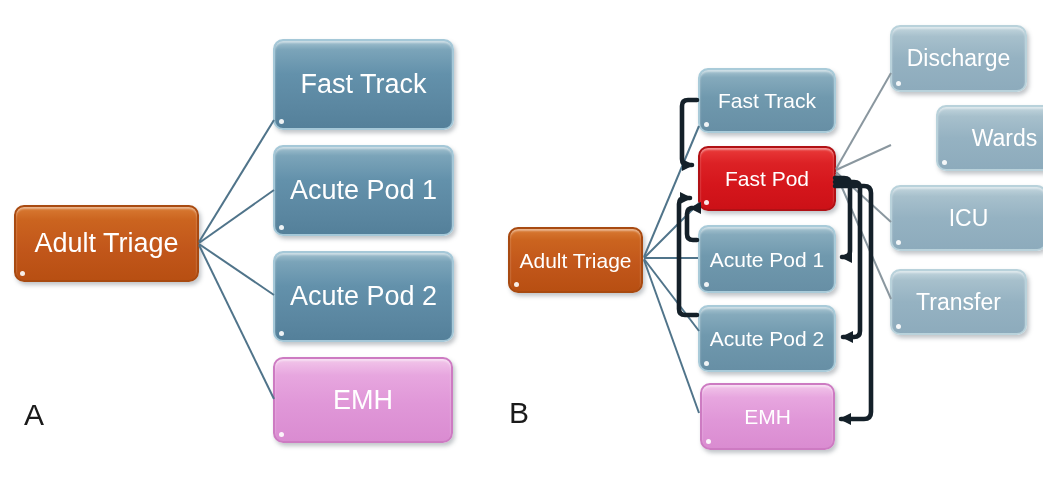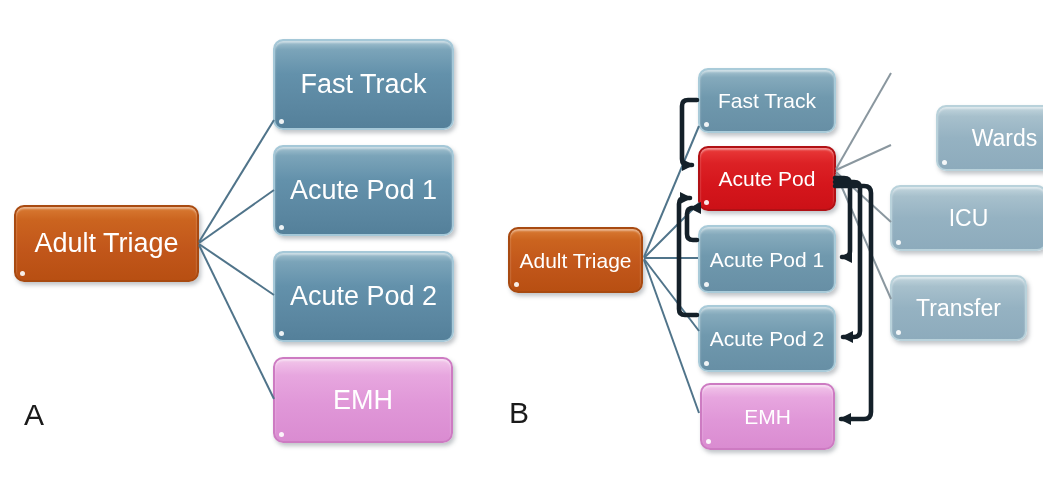--- a/index.html
+++ b/index.html
@@ -57,38 +57,41 @@
   </div>
   <div class="panel-letter" style="left:24px;top:398px">A</div>
 
   <div class="node orange t-b" style="left:508px;top:227px;width:135px;height:66px">
     <span class="node-label">Adult Triage</span>
   </div>
   <div class="node blue-b t-b" style="left:698px;top:68px;width:138px;height:65px">
     <span class="node-label">Fast Track</span>
   </div>
   <div class="node red t-b" style="left:698px;top:146px;width:138px;height:65px">
-    <span class="node-label">Acute Pod</span>
+    <span class="node-label">Fast Pod</span>
   </div>
   <div class="node blue-b t-b" style="left:698px;top:225px;width:138px;height:68px">
     <span class="node-label">Acute Pod 1</span>
   </div>
   <div class="node blue-b t-b" style="left:698px;top:305px;width:138px;height:67px">
     <span class="node-label">Acute Pod 2</span>
   </div>
   <div class="node pink t-b" style="left:700px;top:383px;width:135px;height:67px">
     <span class="node-label">EMH</span>
   </div>
+  <div class="node gray-blue t-o" style="left:890px;top:25px;width:137px;height:67px">
+    <span class="node-label">Discharge</span>
+  </div>
   <div class="node gray-blue t-o" style="left:936px;top:105px;width:137px;height:66px">
     <span class="node-label">Wards</span>
   </div>
   <div class="node gray-blue t-o" style="left:890px;top:185px;width:157px;height:66px">
     <span class="node-label">ICU</span>
   </div>
-  <div class="node gray-blue t-o" style="left:890px;top:275px;width:137px;height:66px">
+  <div class="node gray-blue t-o" style="left:890px;top:269px;width:137px;height:66px">
     <span class="node-label">Transfer</span>
   </div>
   <div class="panel-letter" style="left:509px;top:396px">B</div>
 
   <svg class="wires" width="1043" height="477" viewBox="0 0 1043 477">
     <defs>
       <marker id="ah" markerUnits="userSpaceOnUse" markerWidth="16" markerHeight="16" refX="10" refY="6" orient="auto">
         <path d="M0,0 L12,6 L0,12 Z" fill="#142029"></path>
       </marker>
     </defs>

